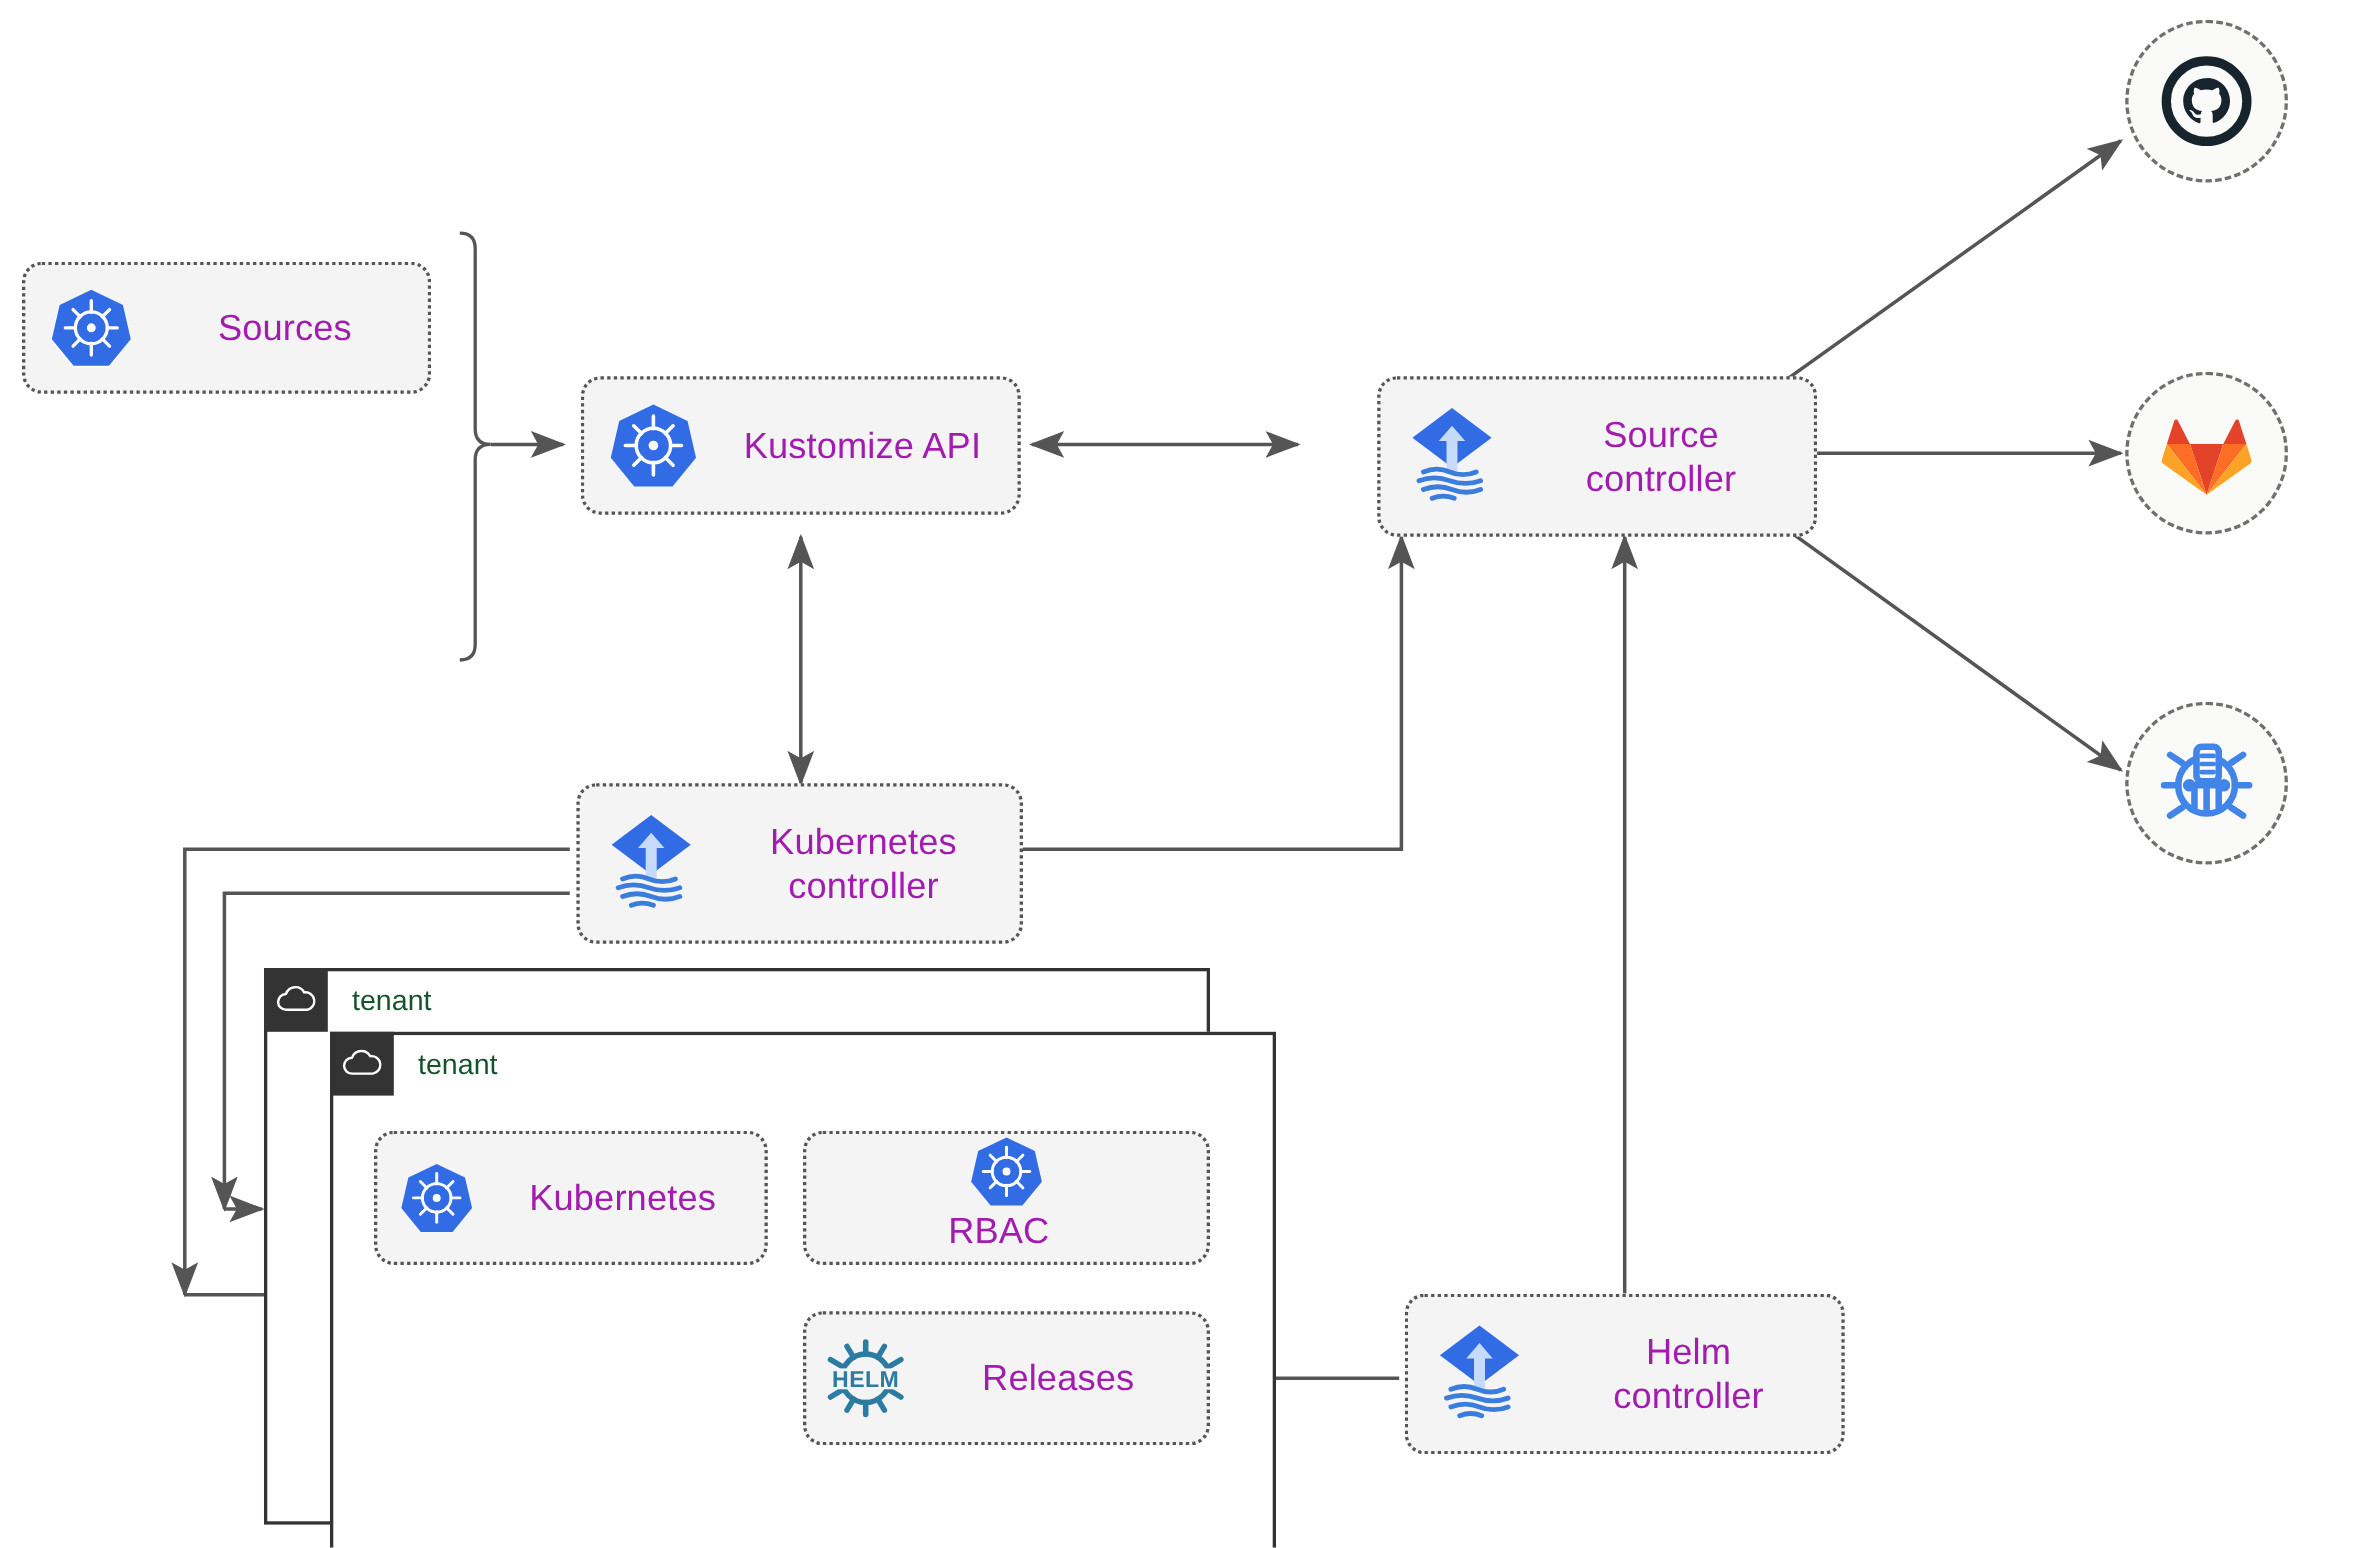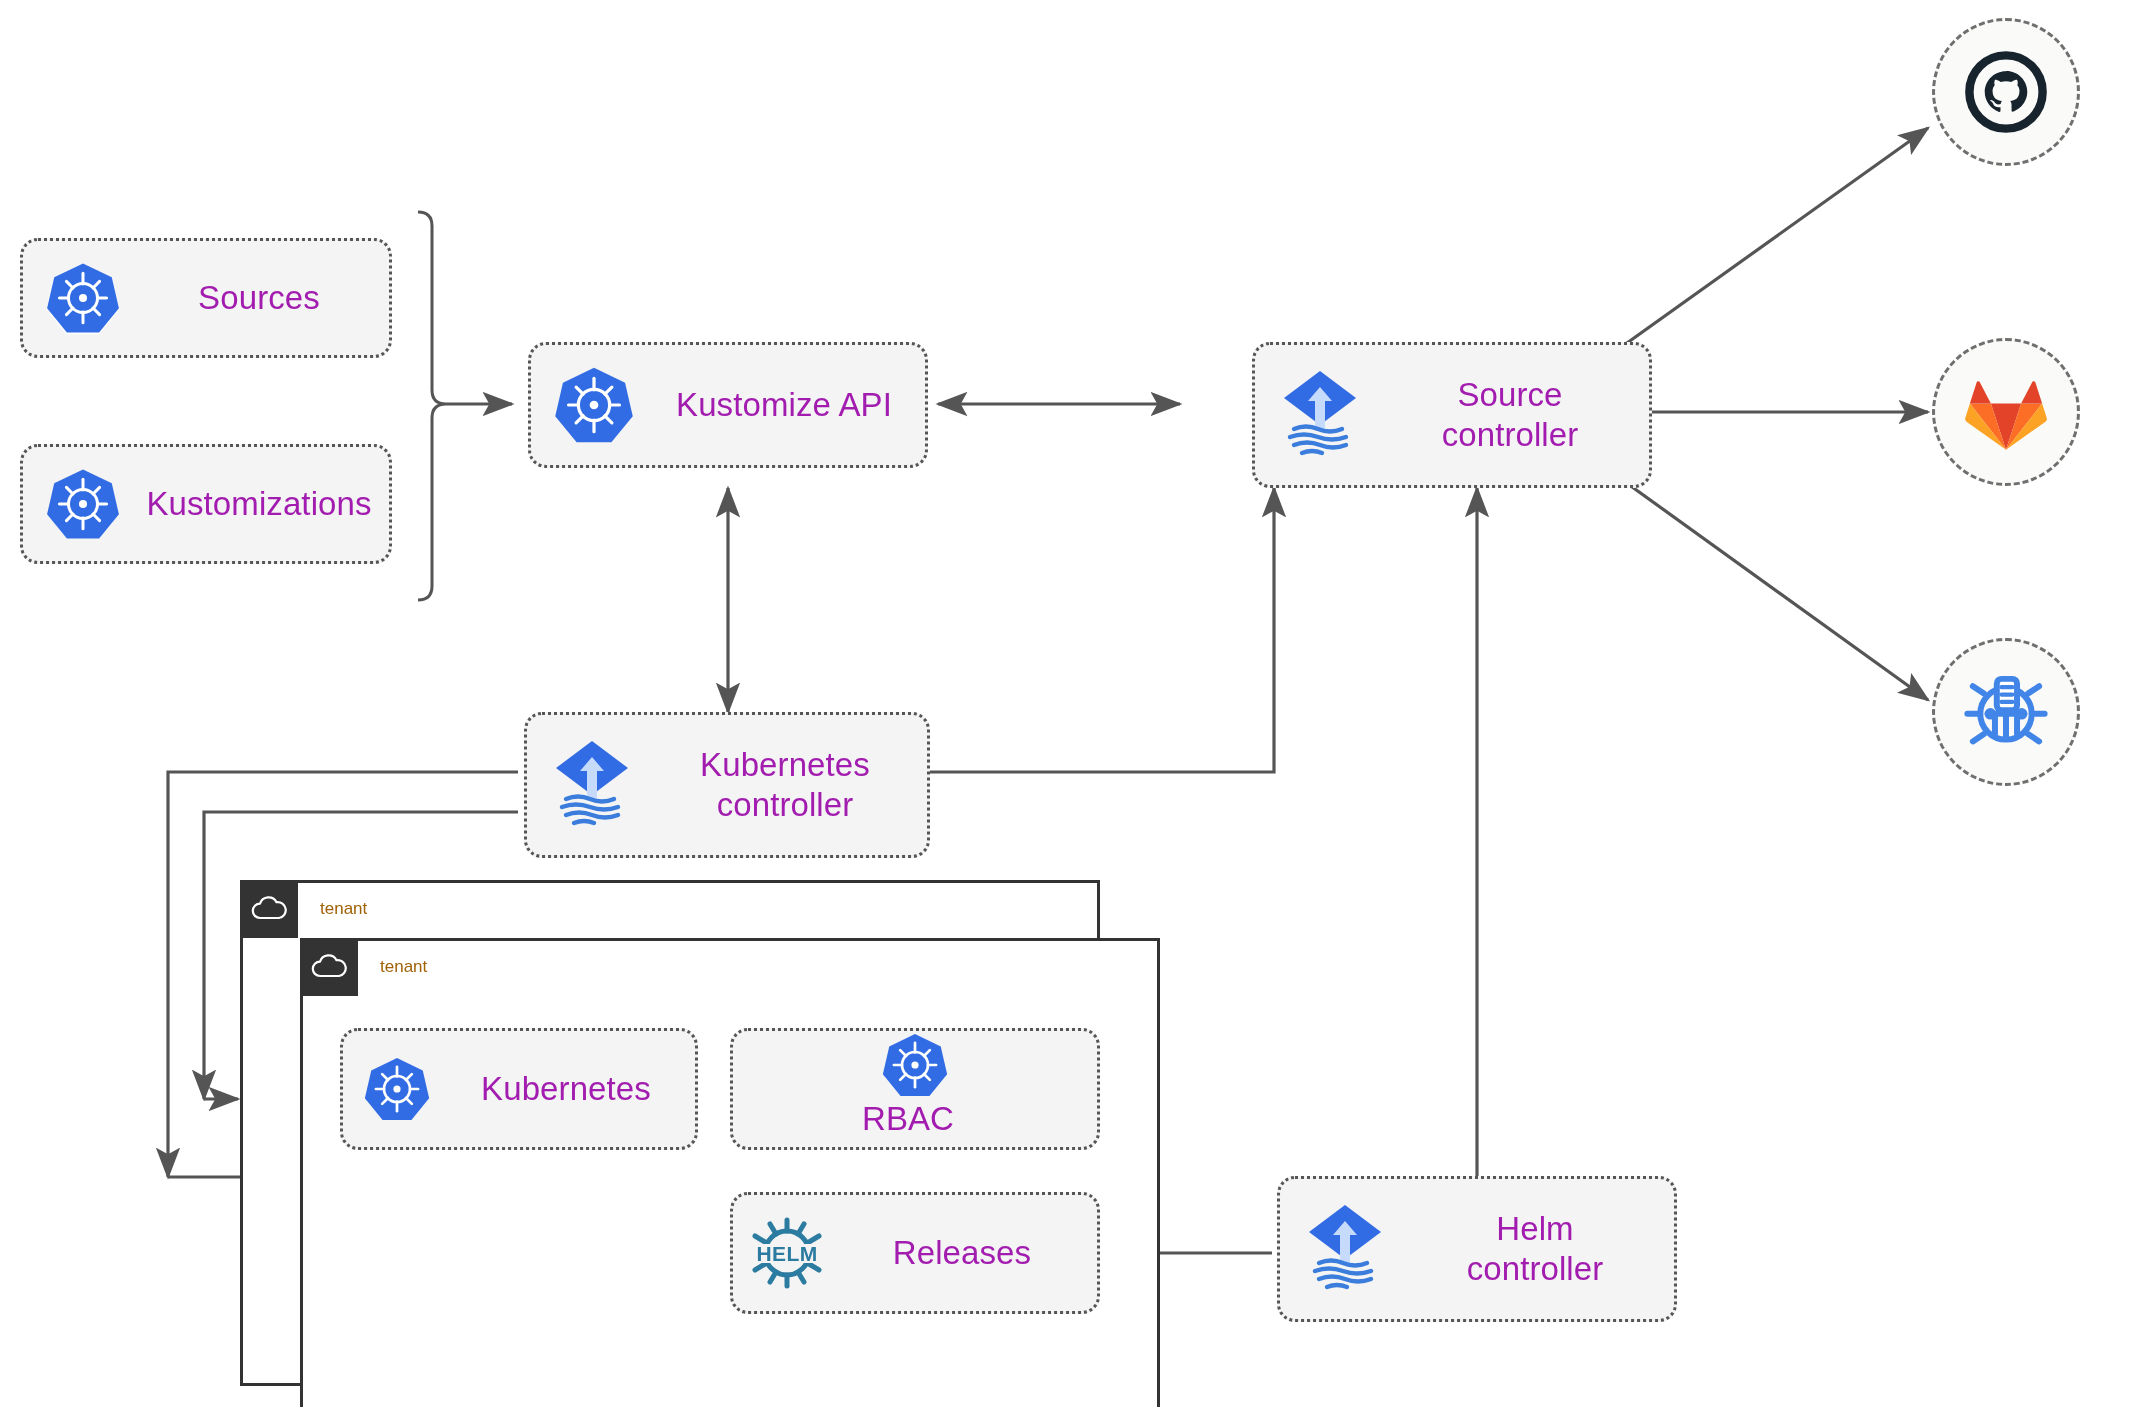--- a/index.html
+++ b/index.html
@@ -91,22 +91,22 @@
   }
   .tenant-badge {
     width: 58px;
     height: 58px;
     background: #333333;
     display: flex;
     align-items: center;
     justify-content: center;
   }
   .tenant-title {
-    color: #a16207;
-    font-size: 17px;
+    color: #14532d;
+    font-size: 26px;
     padding-left: 22px;
     line-height: 58px;
   }
 </style>
 </head>
 <body>
 
 <div id="canvas">
 
   <svg id="edges" viewBox="0 0 2144 1407" xmlns="http://www.w3.org/2000/svg">
@@ -170,40 +170,20 @@
           <line x1="40.7" y1="41.7" x2="46.4" y2="47.4"></line>
           <line x1="46.4" y1="18.6" x2="40.7" y2="24.3"></line>
           <line x1="23.3" y1="41.7" x2="17.6" y2="47.4"></line>
         </g>
         <circle cx="32" cy="33" r="3.5" fill="#ffffff"></circle>
       </svg>
     </span>
     <span class="node-label">Sources</span>
   </div>
 
-  <div class="node" style="left:20px; top:444px; width:372px; height:120px;">
-    <span class="node-icon" style="width:120px;">
-      <svg width="74" height="76" viewBox="0 0 64 66" xmlns="http://www.w3.org/2000/svg">
-        <path d="M32 3 L57 15 L63.2 42 L46 63 L18 63 L0.8 42 L7 15 Z" fill="#326ce5"></path>
-        <g fill="none" stroke="#ffffff" stroke-width="2.6" stroke-linecap="round">
-          <circle cx="32" cy="33" r="12.6"></circle>
-          <line x1="32" y1="11.5" x2="32" y2="20.8"></line>
-          <line x1="32" y1="45.2" x2="32" y2="54.5"></line>
-          <line x1="11.5" y1="33" x2="19.4" y2="33"></line>
-          <line x1="44.6" y1="33" x2="52.5" y2="33"></line>
-          <line x1="17.6" y1="18.6" x2="23.3" y2="24.3"></line>
-          <line x1="40.7" y1="41.7" x2="46.4" y2="47.4"></line>
-          <line x1="46.4" y1="18.6" x2="40.7" y2="24.3"></line>
-          <line x1="23.3" y1="41.7" x2="17.6" y2="47.4"></line>
-        </g>
-        <circle cx="32" cy="33" r="3.5" fill="#ffffff"></circle>
-      </svg>
-    </span>
-    <span class="node-label">Kustomizations</span>
-  </div>
 
   <div class="node" style="left:528px; top:342px; width:400px; height:126px;">
     <span class="node-icon" style="width:126px;">
       <svg width="80" height="82" viewBox="0 0 64 66" xmlns="http://www.w3.org/2000/svg">
         <path d="M32 3 L57 15 L63.2 42 L46 63 L18 63 L0.8 42 L7 15 Z" fill="#326ce5"></path>
         <g fill="none" stroke="#ffffff" stroke-width="2.6" stroke-linecap="round">
           <circle cx="32" cy="33" r="12.6"></circle>
           <line x1="32" y1="11.5" x2="32" y2="20.8"></line>
           <line x1="32" y1="45.2" x2="32" y2="54.5"></line>
           <line x1="11.5" y1="33" x2="19.4" y2="33"></line>

